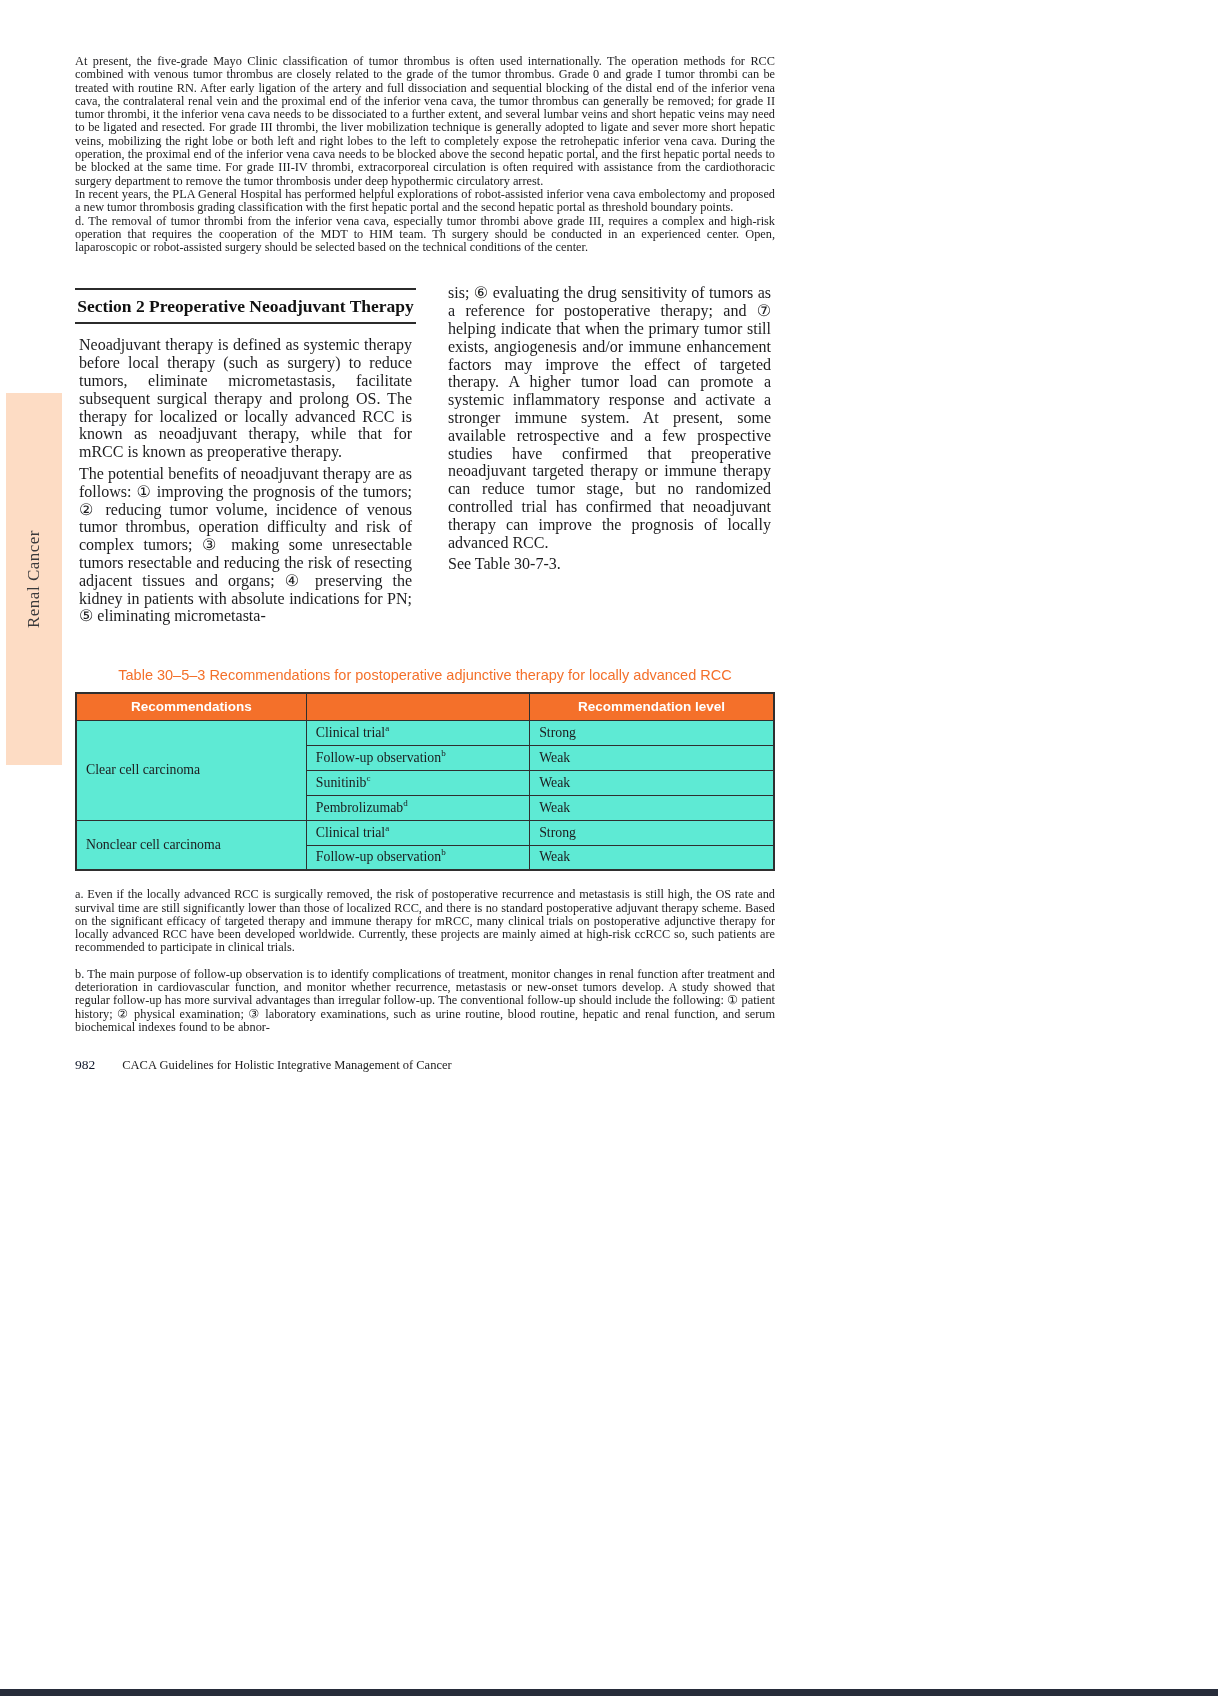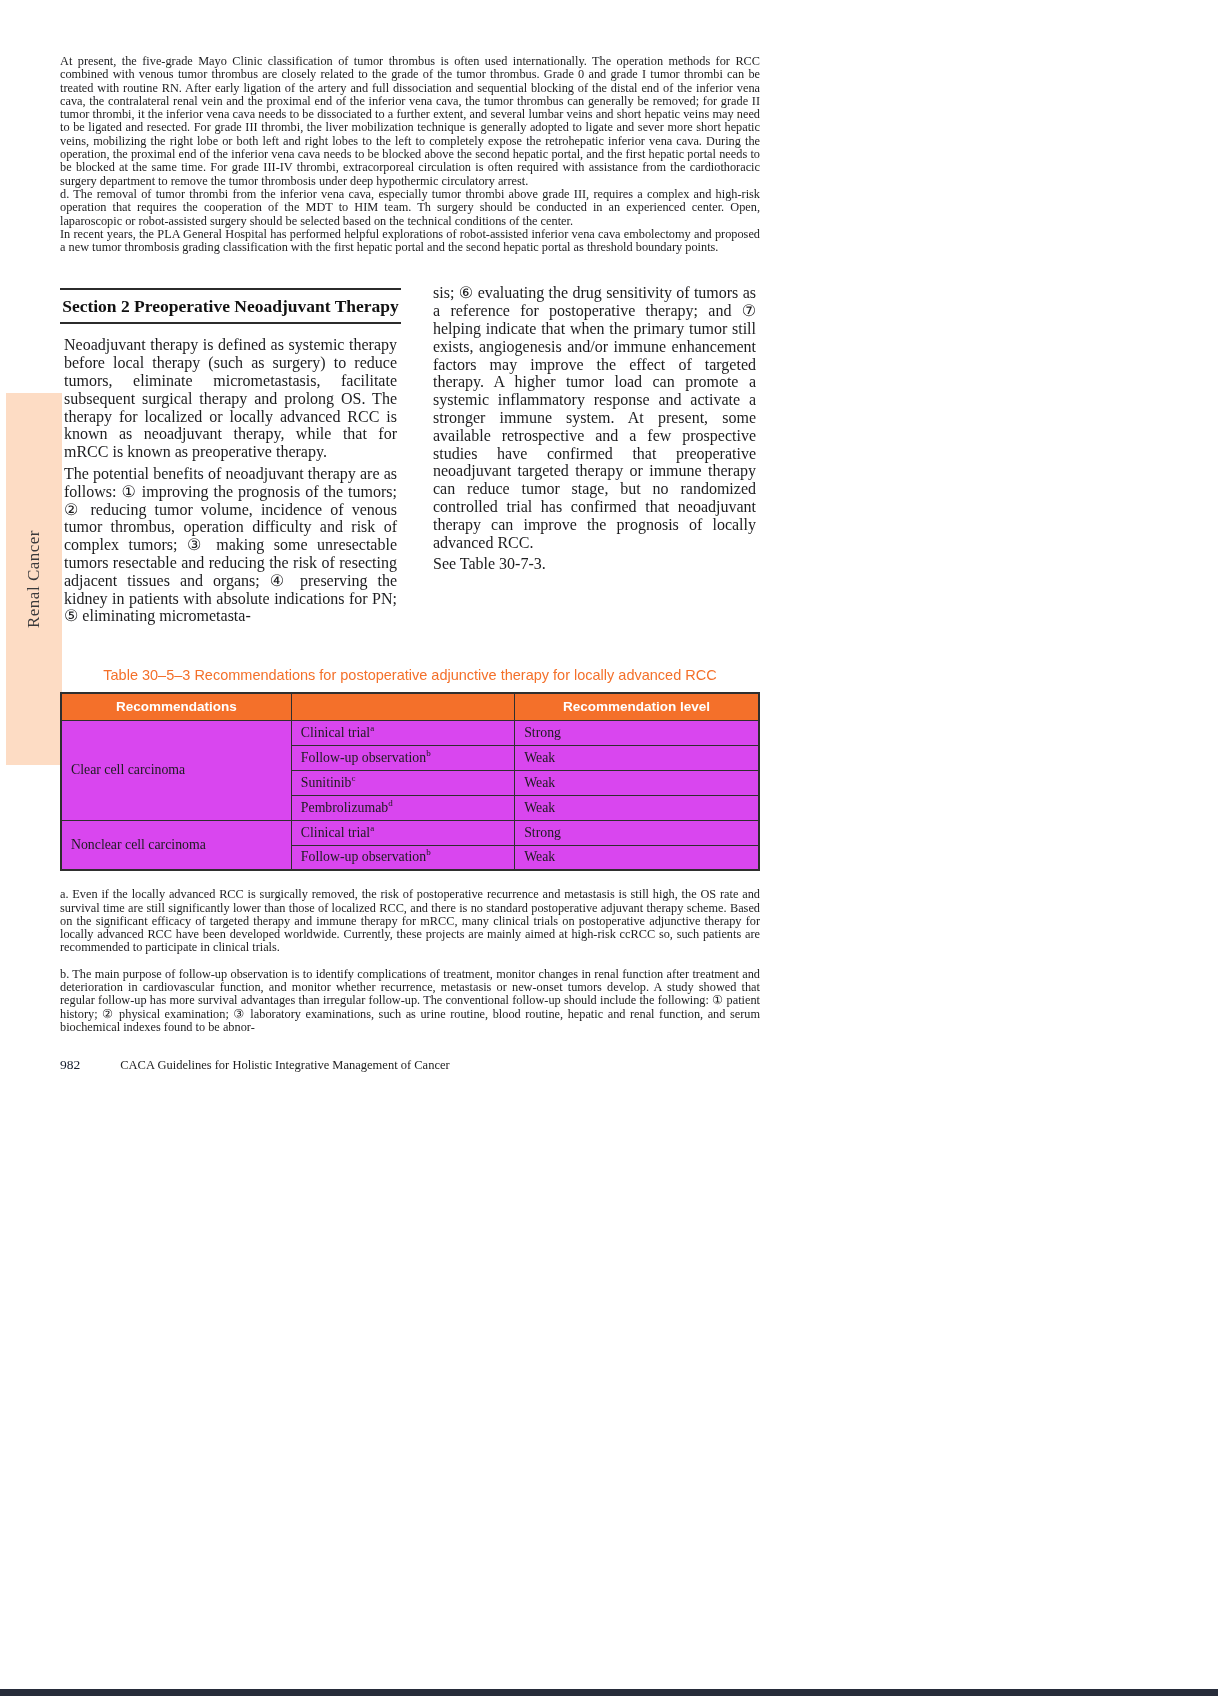--- a/index.html
+++ b/index.html
@@ -27,21 +27,21 @@
     top: 50%;
     left: 50%;
     transform: translate(-50%, -50%) rotate(-90deg);
     white-space: nowrap;
     font-size: 17px;
     letter-spacing: 0.5px;
     color: #39393b;
   }
   .content {
     position: absolute;
-    left: 60px;
+    left: 75px;
     top: 55px;
     width: 700px;
   }
   .small {
     font-size: 12.3px;
     line-height: 13.3px;
     margin: 0;
   }
   .just { text-align: justify; }
   .columns {
@@ -93,38 +93,38 @@
   .rec-table th {
     background: #f4702a;
     color: #ffffff;
     font-family: "Liberation Sans", "DejaVu Sans", sans-serif;
     font-weight: bold;
     font-size: 13.5px;
     height: 27px;
     padding: 2px 6px;
   }
   .rec-table td {
-    background: #d946ef;
+    background: #5eead4;
     font-size: 13.8px;
     padding: 2px 9px;
     height: 25px;
     color: #1c1c1e;
     margin-left: 48px;
   }
   .rec-table td sup { font-size: 9px; line-height: 0; }
   .fn { margin-top: 13px; }
   .fn-first { margin-top: 17px; }
   .footer {
     margin-top: 23px;
     display: flex;
     align-items: baseline;
     gap: 27px;
   }
   .pagenum { font-size: 13.5px; color: #0f172a; }
-  .footer-title { font-size: 12.5px; color: #222; margin-left: 13px; }
+  .footer-title { font-size: 12.5px; color: #222; }
   .bottom-bar {
     position: absolute;
     left: 0;
     bottom: 0;
     width: 100%;
     height: 7px;
     background: #272c3a;
   }
 </style>
 </head>
@@ -132,22 +132,22 @@
 
 <div class="page">
 
   <div class="sidebar-tab">
     <span class="sidebar-text">Renal Cancer</span>
   </div>
 
   <div class="content">
 
     <p class="small just">At present, the five-grade Mayo Clinic classification of tumor thrombus is often used internationally. The operation methods for RCC combined with venous tumor thrombus are closely related to the grade of the tumor thrombus. Grade 0 and grade I tumor thrombi can be treated with routine RN. After early ligation of the artery and full dissociation and sequential blocking of the distal end of the inferior vena cava, the contralateral renal vein and the proximal end of the inferior vena cava, the tumor thrombus can generally be removed; for grade II tumor thrombi, it the inferior vena cava needs to be dissociated to a further extent, and several lumbar veins and short hepatic veins may need to be ligated and resected. For grade III thrombi, the liver mobilization technique is generally adopted to ligate and sever more short hepatic veins, mobilizing the right lobe or both left and right lobes to the left to completely expose the retrohepatic inferior vena cava. During the operation, the proximal end of the inferior vena cava needs to be blocked above the second hepatic portal, and the first hepatic portal needs to be blocked at the same time. For grade III-IV thrombi, extracorporeal circulation is often required with assistance from the cardiothoracic surgery department to remove the tumor thrombosis under deep hypothermic circulatory arrest.</p>
+    <p class="small just">In recent years, the PLA General Hospital has performed helpful explorations of robot-assisted inferior vena cava embolectomy and proposed a new tumor thrombosis grading classification with the first hepatic portal and the second hepatic portal as threshold boundary points.</p>
     <p class="small just">d. The removal of tumor thrombi from the inferior vena cava, especially tumor thrombi above grade III, requires a complex and high-risk operation that requires the cooperation of the MDT to HIM team. Th surgery should be conducted in an experienced center. Open, laparoscopic or robot-assisted surgery should be selected based on the technical conditions of the center.</p>
-    <p class="small just">In recent years, the PLA General Hospital has performed helpful explorations of robot-assisted inferior vena cava embolectomy and proposed a new tumor thrombosis grading classification with the first hepatic portal and the second hepatic portal as threshold boundary points.</p>
 
     <div class="columns">
       <div class="col-left">
         <div class="section-heading-block">
           <h2>Section 2 Preoperative Neoadjuvant Therapy</h2>
         </div>
         <p class="body-text just">Neoadjuvant therapy is defined as systemic therapy before local therapy (such as surgery) to reduce tumors, eliminate micrometastasis, facilitate subsequent surgical therapy and prolong OS. The therapy for localized or locally advanced RCC is known as neoadjuvant therapy, while that for mRCC is known as preoperative therapy.</p>
         <p class="body-text just para-gap">The potential benefits of neoadjuvant therapy are as follows: ① improving the prognosis of the tumors; ② reducing tumor volume, incidence of venous tumor thrombus, operation difficulty and risk of complex tumors; ③ making some unresectable tumors resectable and reducing the risk of resecting adjacent tissues and organs; ④ preserving the kidney in patients with absolute indications for PN; ⑤ eliminating micrometasta-</p>
       </div>
       <div class="col-right">

